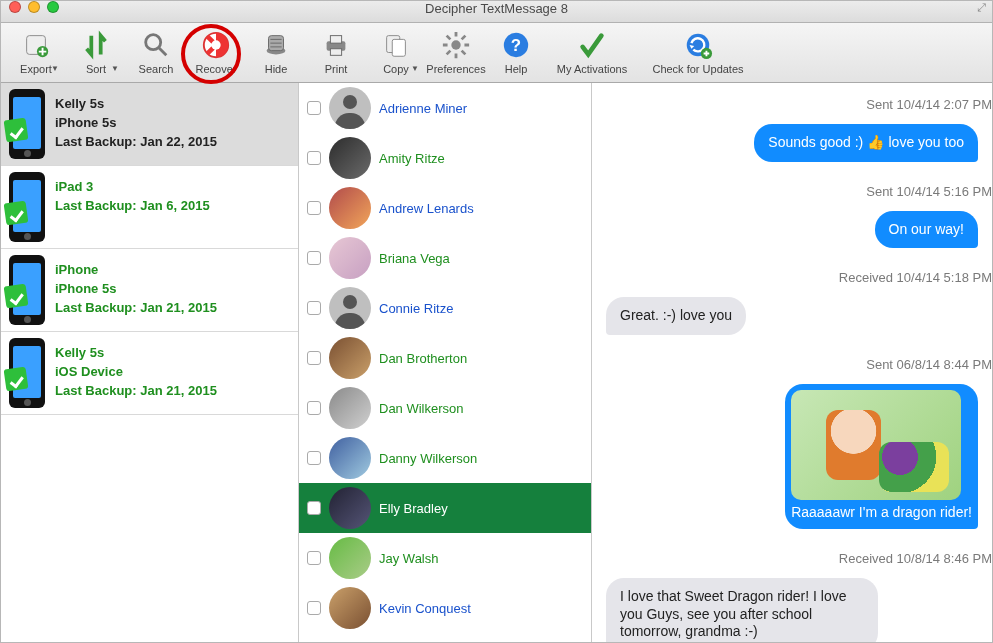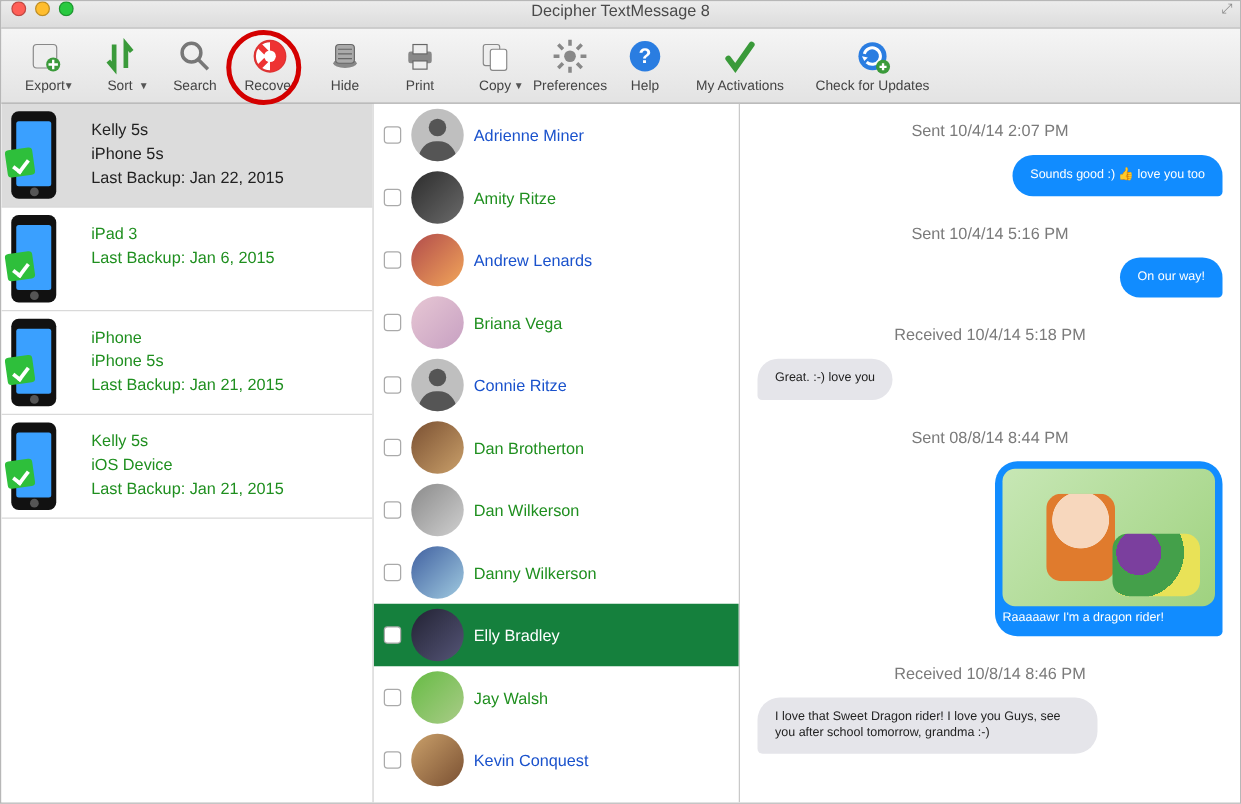--- a/index.html
+++ b/index.html
@@ -49,21 +49,21 @@
   }
 
   
   .main { flex:1; display:flex; overflow:hidden; background:#fff; }
   .col-devices { width:298px; border-right:1px solid #c9c9c9; overflow:auto; }
   .col-contacts { width:293px; border-right:1px solid #c9c9c9; overflow-y:scroll; position:relative; background:#fff;text-align:right;}
   .col-chat { flex:1; overflow-y:scroll; background:#fff; }
 
   
   .device {
-    display:flex; gap:28px; padding:6px 8px; border-bottom:1px solid #d9d9d9; align-items:flex-start;
+    display:flex; gap:10px; padding:6px 8px; border-bottom:1px solid #d9d9d9; align-items:flex-start;font-weight:bold;
   }
   .device.selected { background:#dcdcdc; }
   .device .phone { width:36px; height:70px; position:relative; background:#111; border-radius:6px; }
   .device .phone::before{ content:""; position:absolute; left:4px; right:4px; top:8px; bottom:10px; background:#3aa0ff; border-radius:2px;}
   .device .phone::after{ content:""; position:absolute; left:50%; bottom:2px; width:7px; height:7px; margin-left:-3px; background:#555; border-radius:50%;}
   .device .check { position:absolute; left:-4px; top:30px; width:22px; height:22px; background:#2ebf3b; border-radius:3px; transform:rotate(-8deg);}
   .device .check::after{content:""; position:absolute; left:5px; top:9px; width:10px; height:5px; border-left:3px solid #fff; border-bottom:3px solid #fff; transform:rotate(-45deg);}
   .device .info { padding-top:6px; line-height:1.45; font-size:13px; }
   .device.selected .info { color:#222; }
   .device:not(.selected) .info { color:#1f8f1f; }
@@ -74,22 +74,22 @@
   }
   .contact .cb { width:14px; height:14px; border:1px solid #aaa; border-radius:3px; background:#fff; flex-shrink:0;}
   .contact.selected .cb { background:#fff; }
   .contact .avatar { width:42px; height:42px; border-radius:50%; background:#666; position:relative; overflow:hidden; flex-shrink:0;}
   .contact .name { font-size:13px; color:#1f8f1f; }
   .contact .name.blue { color:#1a52cc; }
   .contact.selected { background:#15803d; }
   .contact.selected .name { color:#fff !important; }
 
   
-  .meta { text-align:center; color:#7a7a7a; font-size:13px; margin:14px 0 8px; }
-  .bubble { max-width:68%; padding:10px 14px; border-radius:18px; font-size:10px; line-height:1.25; margin:4px 14px 8px; clear:both; }
+  .meta { text-align:right; color:#7a7a7a; font-size:13px; margin:14px 0 8px; }
+  .bubble { max-width:68%; padding:10px 14px; border-radius:18px; font-size:14px; line-height:1.25; margin:4px 14px 8px; clear:both; }
   .sent { background:#118cff; color:#fff; float:right; border-bottom-right-radius:4px;}
   .recv { background:#e5e5ea; color:#222; float:left; border-bottom-left-radius:4px;}
   .img-bubble { padding:6px 6px 8px 6px; }
   .img-bubble .img { width:170px; height:110px; border-radius:10px; background:linear-gradient(135deg,#c7e7b5,#9fd27f); position:relative; overflow:hidden; margin-bottom:4px;}
   .img-bubble .img::after{content:""; position:absolute; right:12px; bottom:8px; width:70px; height:50px; background:radial-gradient(circle at 30% 30%, #7b3f9e 0 30%, #44a04a 30% 60%, #e9e257 60% 100%); border-radius:12px; }
   .img-bubble .img .baby{ position:absolute; left:35px; top:20px; width:55px; height:70px; background:radial-gradient(circle at 50% 30%, #f7d7bd 0 40%, transparent 41%), #e07b2d; border-radius:12px;}
   .clearfix::after{content:""; display:table; clear:both;}
 
   
   .col-contacts::-webkit-scrollbar, .col-chat::-webkit-scrollbar { width:14px; }
@@ -356,21 +356,21 @@
   <div class="col-chat clearfix" id="chat">
       <div class="meta">Sent 10/4/14 2:07 PM</div>
       <div class="bubble sent">Sounds good :) 👍 love you too</div>
       <div class="clearfix"></div>
       <div class="meta">Sent 10/4/14 5:16 PM</div>
       <div class="bubble sent">On our way!</div>
       <div class="clearfix"></div>
       <div class="meta">Received 10/4/14 5:18 PM</div>
       <div class="bubble recv">Great. :-) love you</div>
       <div class="clearfix"></div>
-      <div class="meta">Sent 08/8/14 8:44 PM</div>
+      <div class="meta">Sent 06/8/14 8:44 PM</div>
       <div class="bubble sent img-bubble">
         <div class="img">
           <div class="baby"></div>
         </div>
       <div>Raaaaawr I'm a dragon rider!</div>
       </div>
       <div class="clearfix"></div>
       <div class="meta">Received 10/8/14 8:46 PM</div>
       <div class="bubble recv">I love that Sweet Dragon rider! I love you Guys, see you after school tomorrow, grandma :-)</div>
       <div class="clearfix"></div>

